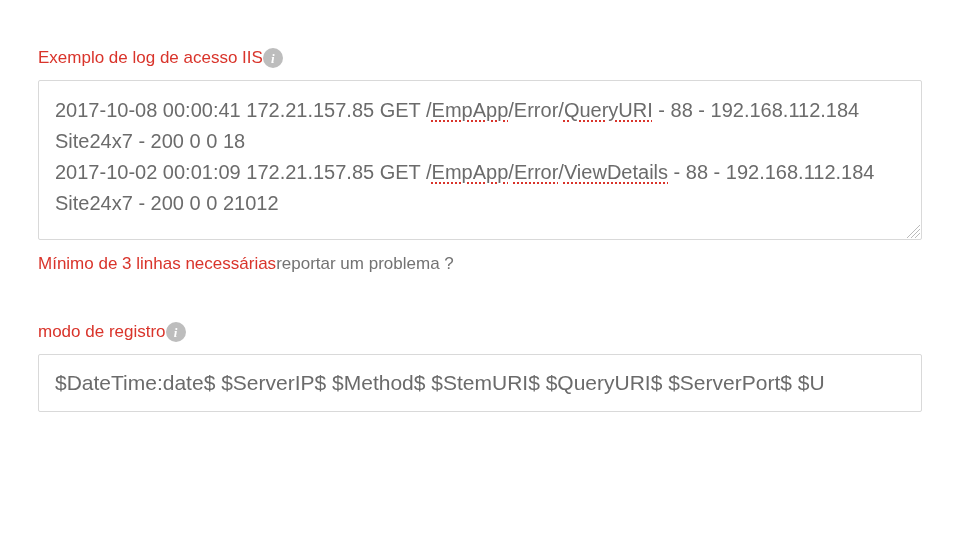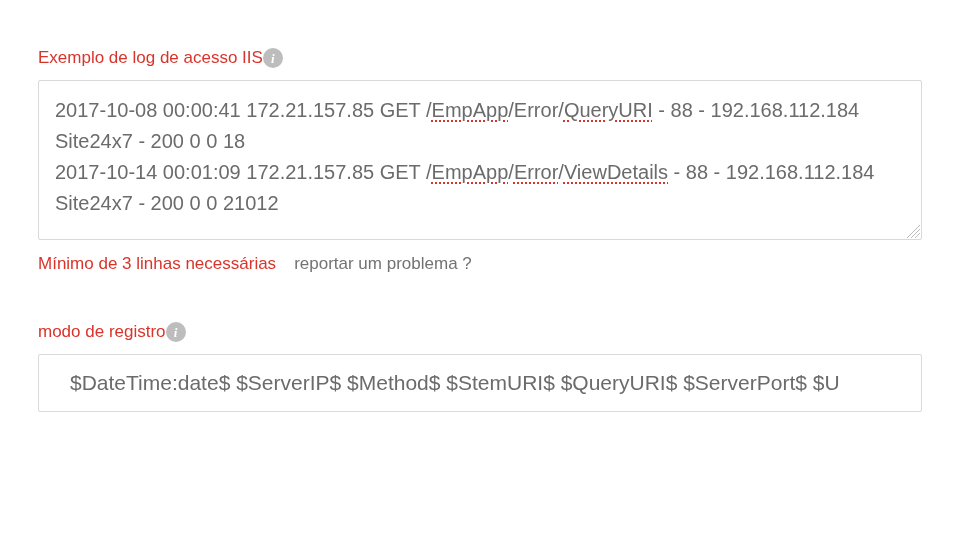--- a/index.html
+++ b/index.html
@@ -68,52 +68,51 @@
     right: 2px;
     bottom: 2px;
     width: 14px;
     height: 14px;
     background:
       linear-gradient(135deg, transparent 0 50%, #bbb 50% 55%, transparent 55% 65%, #bbb 65% 70%, transparent 70% 80%, #bbb 80% 85%, transparent 85%);
   }
   .textarea-wrap { position: relative; }
   .hint-row {
     display: flex;
-    gap: 18px;
     margin-top: 14px;
     font-size: 17px;
   }
   .hint-error { color: #d9342b; }
   .hint-link { color: #737373; cursor: pointer; }
   .second-group { margin-top: 48px; }
   .pattern-input {
     width: 100%;
     border: 1px solid #d9d9d9;
     border-radius: 2px;
-    padding: 16px 31px;
+    padding: 16px 16px;
     font-size: 21px;
     font-family: -apple-system, BlinkMacSystemFont, "Segoe UI", Helvetica, Arial, sans-serif;
     color: #6b6b6b;
     overflow: hidden;
     white-space: nowrap;
   }
 </style>
 </head>
 <body>
 
 <div class="field-group">
   <div class="label-row">
     <span class="label-text">Exemplo de log de acesso IIS</span>
     <span class="info-icon">i</span>
   </div>
 
   <div class="textarea-wrap">
     <div class="log-textarea">
       <div class="log-content"><span>2017-10-08 00:00:41 172.21.157.85 GET /</span><span class="misspell">EmpApp</span><span>/Error/</span><span class="misspell">QueryURI</span><span> - 88 - 192.168.112.184 Site24x7 - 200 0 0 18</span>
-<span>2017-10-14 00:01:09 172.21.157.85 GET /</span><span class="misspell">EmpApp</span><span>/</span><span class="misspell">Error</span><span>/</span><span class="misspell">ViewDetails</span><span> - 88 - 192.168.112.184 Site24x7 - 200 0 0 21012</span></div>
+<span>2017-10-02 00:01:09 172.21.157.85 GET /</span><span class="misspell">EmpApp</span><span>/</span><span class="misspell">Error</span><span>/</span><span class="misspell">ViewDetails</span><span> - 88 - 192.168.112.184 Site24x7 - 200 0 0 21012</span></div>
     </div>
     <div class="resize-handle"></div>
   </div>
 
   <div class="hint-row">
     <span class="hint-error">Mínimo de 3 linhas necessárias</span>
     <span class="hint-link">reportar um problema ?</span>
   </div>
 </div>
 

